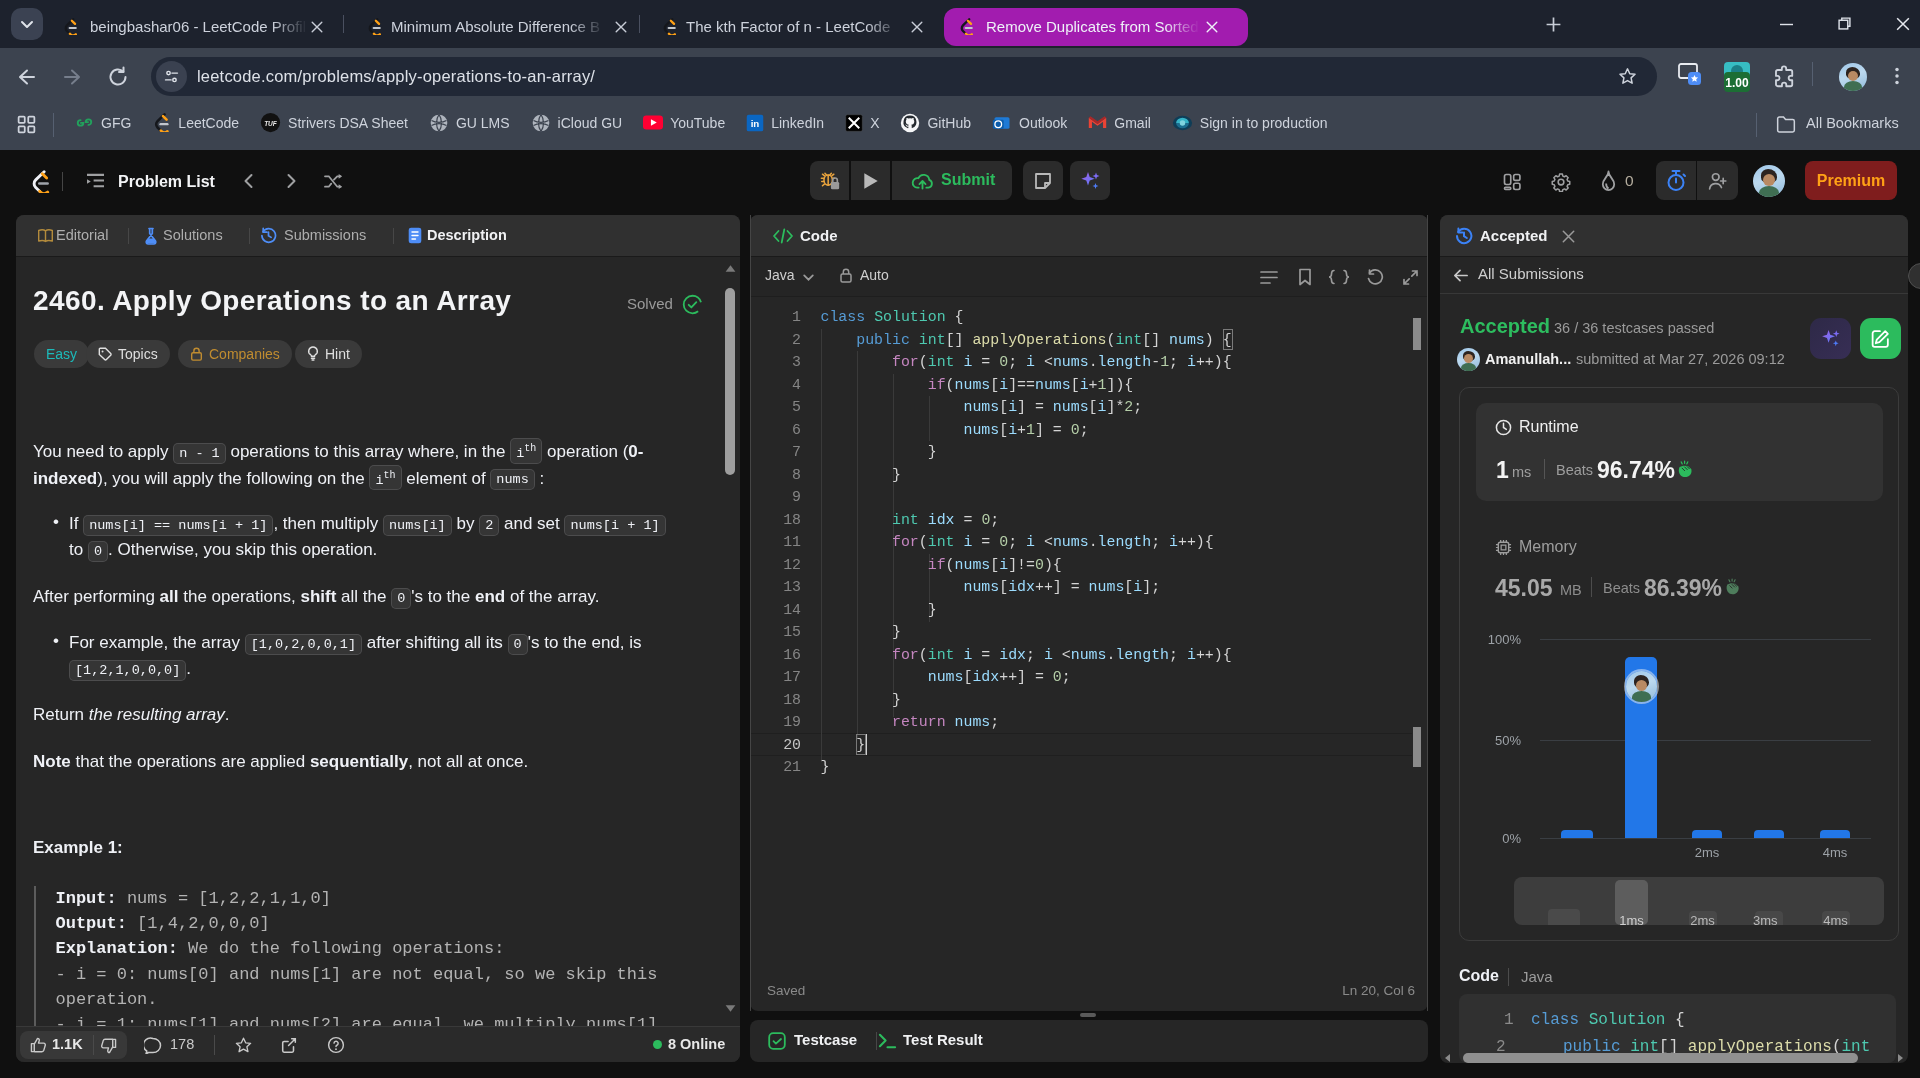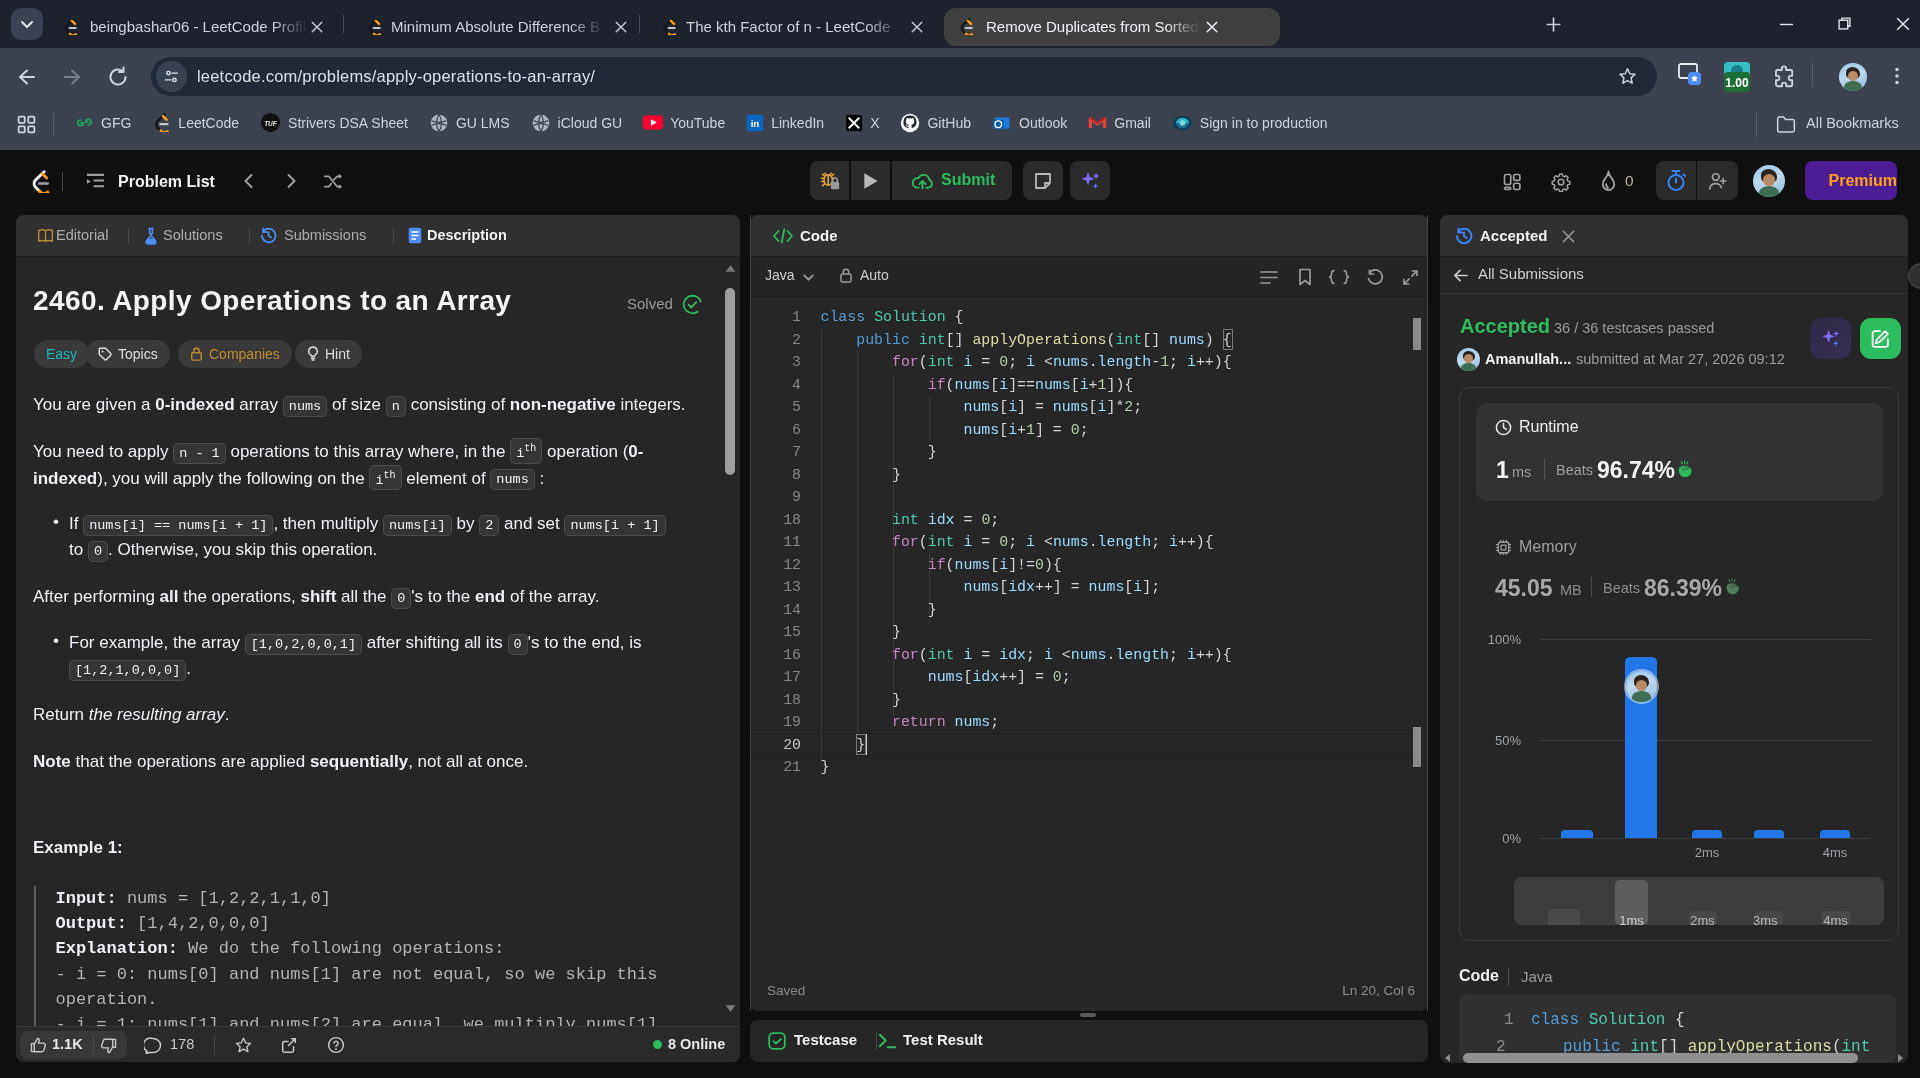--- a/index.html
+++ b/index.html
@@ -82,21 +82,21 @@
     <div class="tab" style="left:648px;width:286px;">
       <svg class="fav" style="left:13px" viewBox="0 0 24 24">
           <use href="#lcfav"></use>
         </svg>
       <span class="ttl" style="left:38px;width:220px;">The kth Factor of n - LeetCode</span>
       <svg class="cls" style="left:263px" viewBox="0 0 12 12">
           <use href="#xclose" stroke="#c8cdd7"></use>
         </svg>
     </div>
 
-    <div class="tab" style="left:944px;width:336px;background:#404040;">
+    <div class="tab" style="left:944px;width:304px;background:#a21caf;">
       <svg class="fav" viewBox="0 0 24 24">
           <use href="#lcfav"></use>
         </svg>
       <span class="ttl" style="color:#eef2f8;width:218px;">Remove Duplicates from Sorted</span>
       <svg class="cls" style="left:262px" viewBox="0 0 12 12">
           <use href="#xclose" stroke="#eef2f8"></use>
         </svg>
     </div>
 
     <svg style="position:absolute;left:1545px;top:16px" width="17" height="17" viewBox="0 0 16 16">
@@ -356,21 +356,21 @@
       <svg style="position:absolute;left:1707px;top:21px" width="21" height="20" viewBox="0 0 24 22">
           <circle cx="10" cy="6.5" r="3.8" fill="none" stroke="#9fa0a2" stroke-width="1.9"></circle>
           <path d="M3 20 a7 7 0 0 1 13.5 -1.5" fill="none" stroke="#9fa0a2" stroke-width="1.9" stroke-linecap="round"></path>
           <path d="M18.5 8 v6 M15.5 11 h6" stroke="#9fa0a2" stroke-width="1.9" stroke-linecap="round"></path>
         </svg>
       <div style="position:absolute;left:1753px;top:15px;width:32px;height:32px;border-radius:50%;background:linear-gradient(160deg,#9fc7e8 0%,#bcd9ef 45%,#8fb9d9 100%);overflow:hidden;">
         <div style="position:absolute;left:8px;top:4px;width:16px;height:14px;border-radius:45% 55% 40% 40%;background:#2d2420;"></div>
         <div style="position:absolute;left:10px;top:9px;width:12px;height:12px;border-radius:50%;background:#b98a63;"></div>
         <div style="position:absolute;left:6px;top:21px;width:20px;height:13px;border-radius:50% 50% 0 0;background:#3f6e52;"></div>
       </div>
-      <div style="position:absolute;left:1805px;top:11px;width:92px;height:39px;background:#4c1d95;border-radius:8px;text-align:right;line-height:39px;font-size:16px;font-weight:bold;color:#ffa116;">Premium</div>
+      <div style="position:absolute;left:1805px;top:11px;width:92px;height:39px;background:#7f1d1d;border-radius:8px;text-align:center;line-height:39px;font-size:16px;font-weight:bold;color:#ffa116;">Premium</div>
     </div>
     <div class="panel" id="panelL">
       <div class="phead">
         <svg style="position:absolute;left:21px;top:13px" width="17" height="16" viewBox="0 0 20 18">
             <path d="M10 3 C8 1.5 5 1.5 2 2.5 V15 c3-1 6-1 8 .5 c2-1.5 5-1.5 8-.5 V2.5 C15 1.5 12 1.5 10 3z M10 3 V15.5" fill="none" stroke="#b38b3c" stroke-width="1.7" stroke-linejoin="round"></path>
           </svg>
         <div style="position:absolute;left:40px;top:12px;font-size:14.5px;color:#aeaeae;">Editorial</div>
         <div style="position:absolute;left:112px;top:13px;width:1px;height:16px;background:#474747;"></div>
         <svg style="position:absolute;left:128px;top:12px" width="14" height="18" viewBox="0 0 14 18">
             <path d="M5 1.5 h4 M5.7 2 v4.5 L11.5 14 a2 2 0 0 1 -1.7 3 H4.2 a2 2 0 0 1 -1.7 -3 L8.3 6.5 V2" fill="none" stroke="#4e8df6" stroke-width="1.7" stroke-linecap="round"></path>
@@ -404,21 +404,20 @@
               <circle cx="5.2" cy="5.2" r="1.1" fill="#dfdfdf"></circle>
             </svg>Topics</div>
         <div style="position:absolute;left:162px;top:83px;height:28px;border-radius:14px;background:#3a3a3a;padding:0 12px;line-height:28px;font-size:14px;color:#c08c30;"><svg width="13" height="14" viewBox="0 0 14 16" style="vertical-align:-2px;margin-right:6px">
               <rect x="1.5" y="6.5" width="11" height="8.5" rx="1.5" fill="none" stroke="#c08c30" stroke-width="1.6"></rect>
               <path d="M4 6.5 v-2 a3 3 0 0 1 6 0 v2" fill="none" stroke="#c08c30" stroke-width="1.6"></path>
             </svg>Companies</div>
         <div style="position:absolute;left:279px;top:83px;height:28px;border-radius:14px;background:#3a3a3a;padding:0 12px;line-height:28px;font-size:14px;color:#dfdfdf;"><svg width="12" height="15" viewBox="0 0 12 16" style="vertical-align:-2px;margin-right:6px">
               <path d="M6 1 a4.5 4.5 0 0 1 2.5 8.3 c-.6 .4 -.9 .9 -.9 1.7 h-3.2 c0 -.8 -.3 -1.3 -.9 -1.7 A4.5 4.5 0 0 1 6 1z" fill="none" stroke="#dfdfdf" stroke-width="1.5"></path>
               <path d="M4.3 13 h3.4 M5 15 h2" stroke="#dfdfdf" stroke-width="1.5" stroke-linecap="round"></path>
             </svg>Hint</div>
-        <div style="position:absolute;left:17px;top:135px;width:680px;font-size:17px;line-height:26px;">You are given a <b>0-indexed</b> array <span class="code-chip">nums</span> of size <span class="code-chip">n</span> consisting of <b>non-negative</b> integers.</div>
         <div style="position:absolute;left:17px;top:181px;width:680px;font-size:17px;line-height:26px;">You need to apply <span class="code-chip">n - 1</span> operations to this array where, in the <span class="code-chip">i<sup style="font-size:10px">th</sup></span> operation (<b>0-<br>indexed</b>), you will apply the following on the <span class="code-chip">i<sup style="font-size:10px">th</sup></span> element of <span class="code-chip">nums</span> :</div>
         <div style="position:absolute;left:53px;top:254px;width:660px;font-size:17px;line-height:26px;"><span style="position:absolute;left:-16px;top:-2px;">•</span>If <span class="code-chip">nums[i] == nums[i + 1]</span>, then multiply <span class="code-chip">nums[i]</span> by <span class="code-chip">2</span> and set <span class="code-chip">nums[i + 1]</span><br>to <span class="code-chip">0</span>. Otherwise, you skip this operation.</div>
         <div style="position:absolute;left:17px;top:327px;width:680px;font-size:17px;line-height:26px;">After performing <b>all</b> the operations, <b>shift</b> all the <span class="code-chip">0</span>'s to the <b>end</b> of the array.</div>
         <div style="position:absolute;left:53px;top:373px;width:660px;font-size:17px;line-height:26px;"><span style="position:absolute;left:-16px;top:-2px;">•</span>For example, the array <span class="code-chip">[1,0,2,0,0,1]</span> after shifting all its <span class="code-chip">0</span>'s to the end, is <span class="code-chip">[1,2,1,0,0,0]</span>.</div>
         <div style="position:absolute;left:17px;top:445px;width:680px;font-size:17px;line-height:26px;">Return <i>the resulting array</i>.</div>
         <div style="position:absolute;left:17px;top:492px;width:680px;font-size:17px;line-height:26px;"><b>Note</b> that the operations are applied <b>sequentially</b>, not all at once.</div>
         <div style="position:absolute;left:17px;top:581px;font-size:17px;font-weight:bold;">Example 1:</div>
         <div style="position:absolute;left:17.5px;top:629px;border-left:2px solid #5c5c5c;padding-left:20px;font-family:'Liberation Mono',monospace;font-size:17px;line-height:25.2px;color:#b3b3b3;white-space:pre;"><b style="color:#eff1f6">Input:</b> nums = [1,2,2,1,1,0]
 <b style="color:#eff1f6">Output:</b> [1,4,2,0,0,0]
 <b style="color:#eff1f6">Explanation:</b> We do the following operations:

